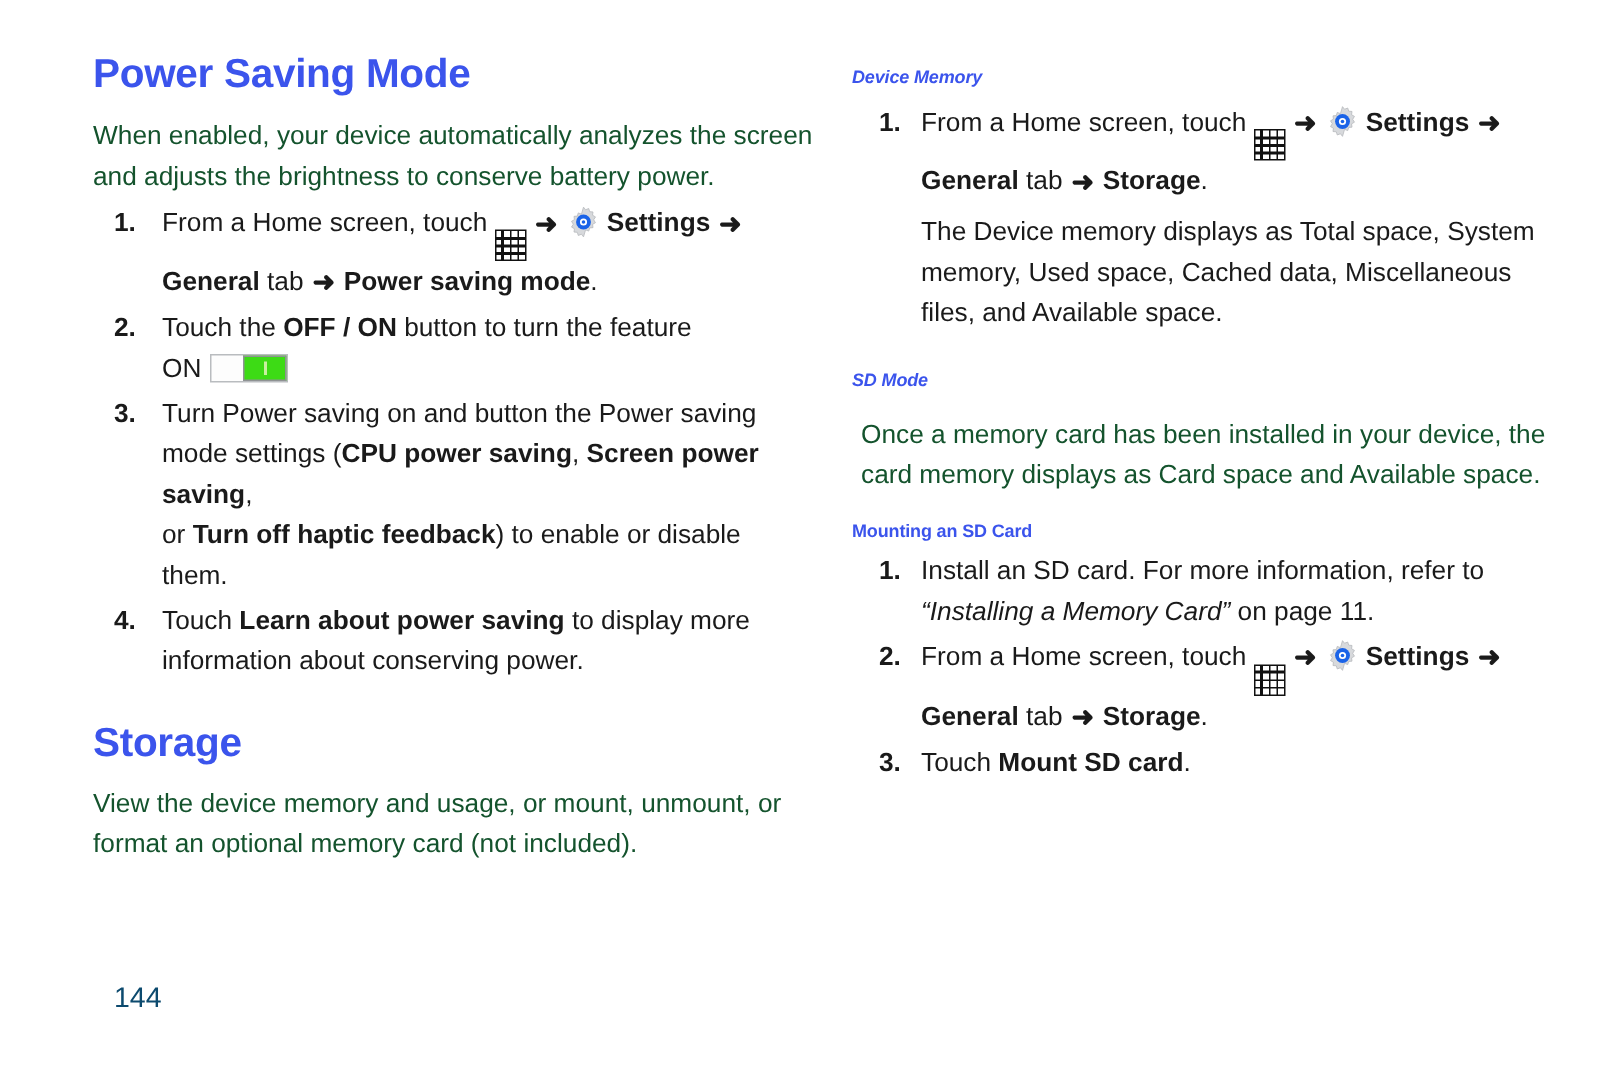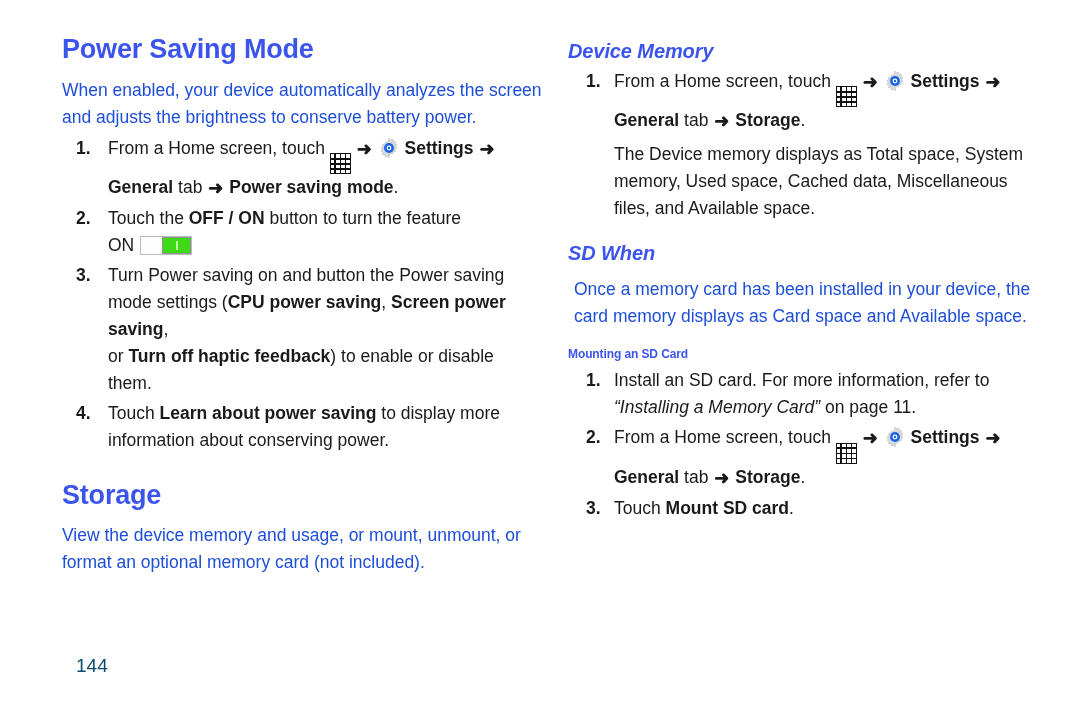--- a/index.html
+++ b/index.html
@@ -34,21 +34,21 @@
   h1.h-major {
     font-size: 27px;
     line-height: 30px;
     font-weight: bold;
     color: #3b54ec;
     margin: 0;
     letter-spacing: -0.2px;
     font-stretch: condensed;
   }
   h2.h-sub-italic {
-    font-size: 20px;
+    font-size: 12px;
     line-height: 22px;
     font-weight: bold;
     font-style: italic;
     color: #3b54ec;
     margin: 0;
     letter-spacing: -0.1px;
   }
   h2.h-sub {
     font-size: 12px;
     line-height: 19px;
@@ -56,21 +56,21 @@
     color: #3b54ec;
     margin: 0;
     letter-spacing: -0.1px;
   }
 
   
   p.body {
     font-size: 17.5px;
     line-height: 27px;
     margin: 0;
-    color: #1d4ed8;
+    color: #14532d;
   }
 
   
   ol.steps {
     list-style: none;
     margin: 0;
     padding: 0;
   }
   ol.steps > li {
     position: relative;
@@ -269,21 +269,21 @@
                 <path d="M12 1.2l1.5 1.9 2.3-.9.7 2.3 2.4.2-.3 2.4 2.1 1.2-1.3 2.1 1.3 2.1-2.1 1.2.3 2.4-2.4.2-.7 2.3-2.3-.9L12 22.8l-1.5-1.9-2.3.9-.7-2.3-2.4-.2.3-2.4L3.3 15.7 4.6 13.6 3.3 11.5l2.1-1.2-.3-2.4 2.4-.2.7-2.3 2.3.9z" fill="#d7d9dc" stroke="#b7babd" stroke-width="0.6"></path>
                 <circle cx="12" cy="12" r="5.4" fill="#1a63e8"></circle>
                 <circle cx="12" cy="12" r="2.6" fill="#ffffff"></circle>
                 <circle cx="12" cy="12" r="1.3" fill="#1a63e8"></circle>
               </svg></span> <b>Settings</b> <span class="arrow">➜</span></span>
         <span class="cont"><b>General</b><span> tab </span><span class="arrow">➜</span> <b>Storage</b><span>.</span></span>
         <span class="cont" style="margin-top:6px;">The Device memory displays as Total space, System memory, Used space, Cached data, Miscellaneous files, and Available space.</span>
       </li>
     </ol>
 
-    <h2 class="h-sub-italic" style="margin-top:20px;">SD When</h2>
+    <h2 class="h-sub-italic" style="margin-top:20px;">SD Mode</h2>
 
     <p class="body" style="margin-top:12px; margin-left:6px;">Once a memory card has been installed in your device, the card memory displays as Card space and Available space.</p>
 
     <h2 class="h-sub" style="margin-top:15px;">Mounting an SD Card</h2>
 
 
     <ol class="steps" style="margin-top:3px;">
 
       <li>
         <span class="num" style="left:18px;">1.</span>

